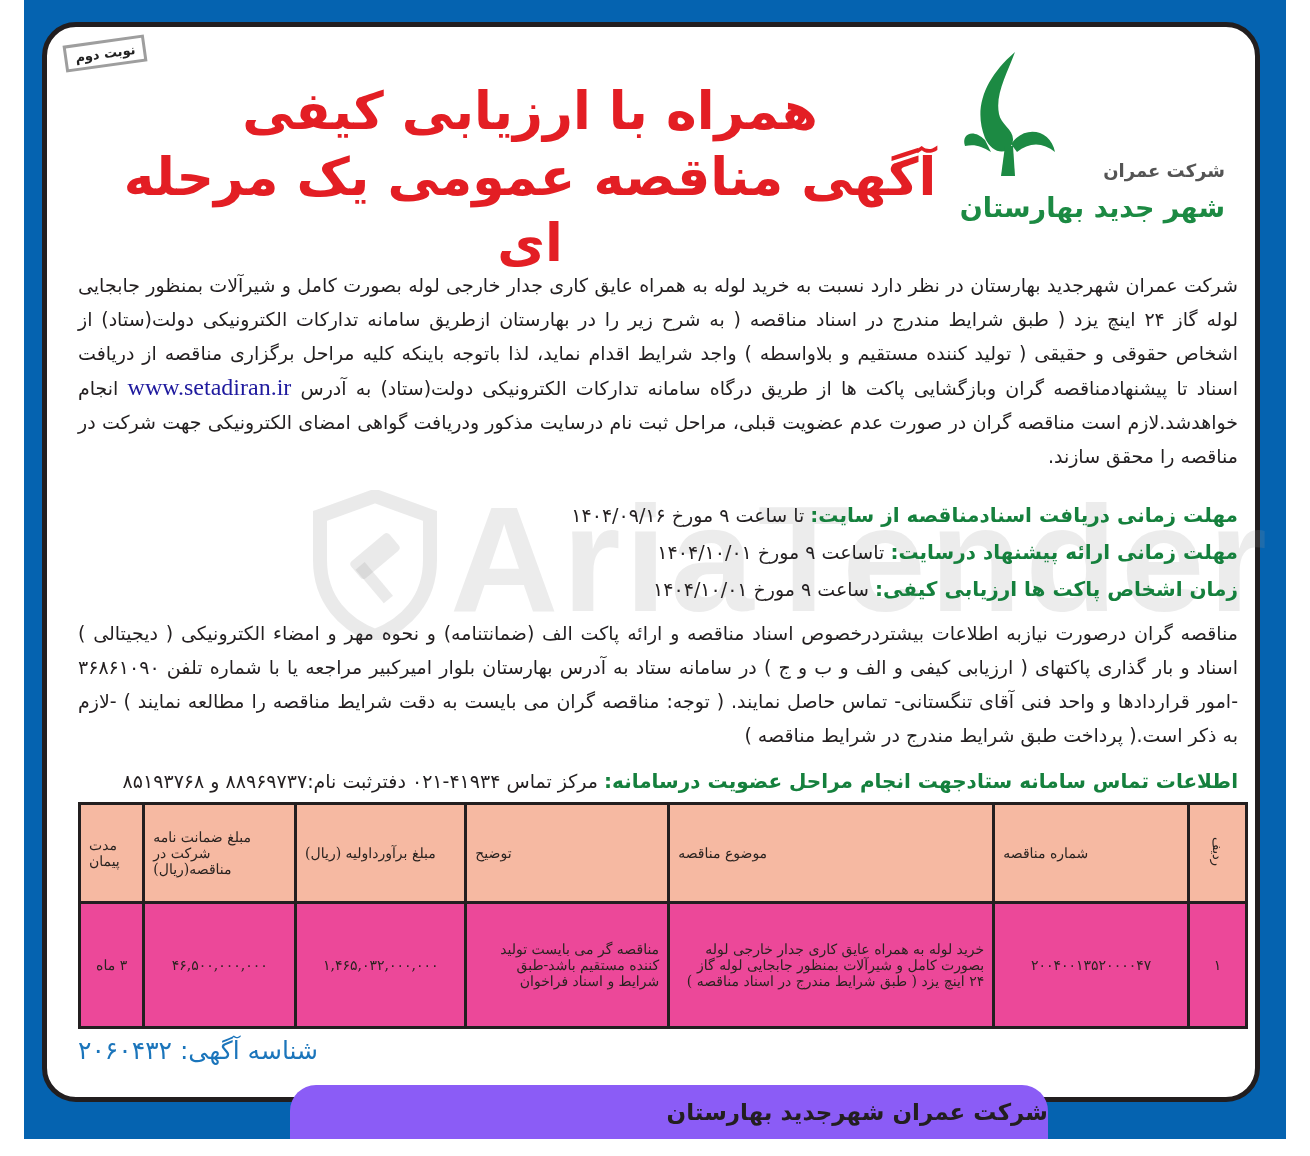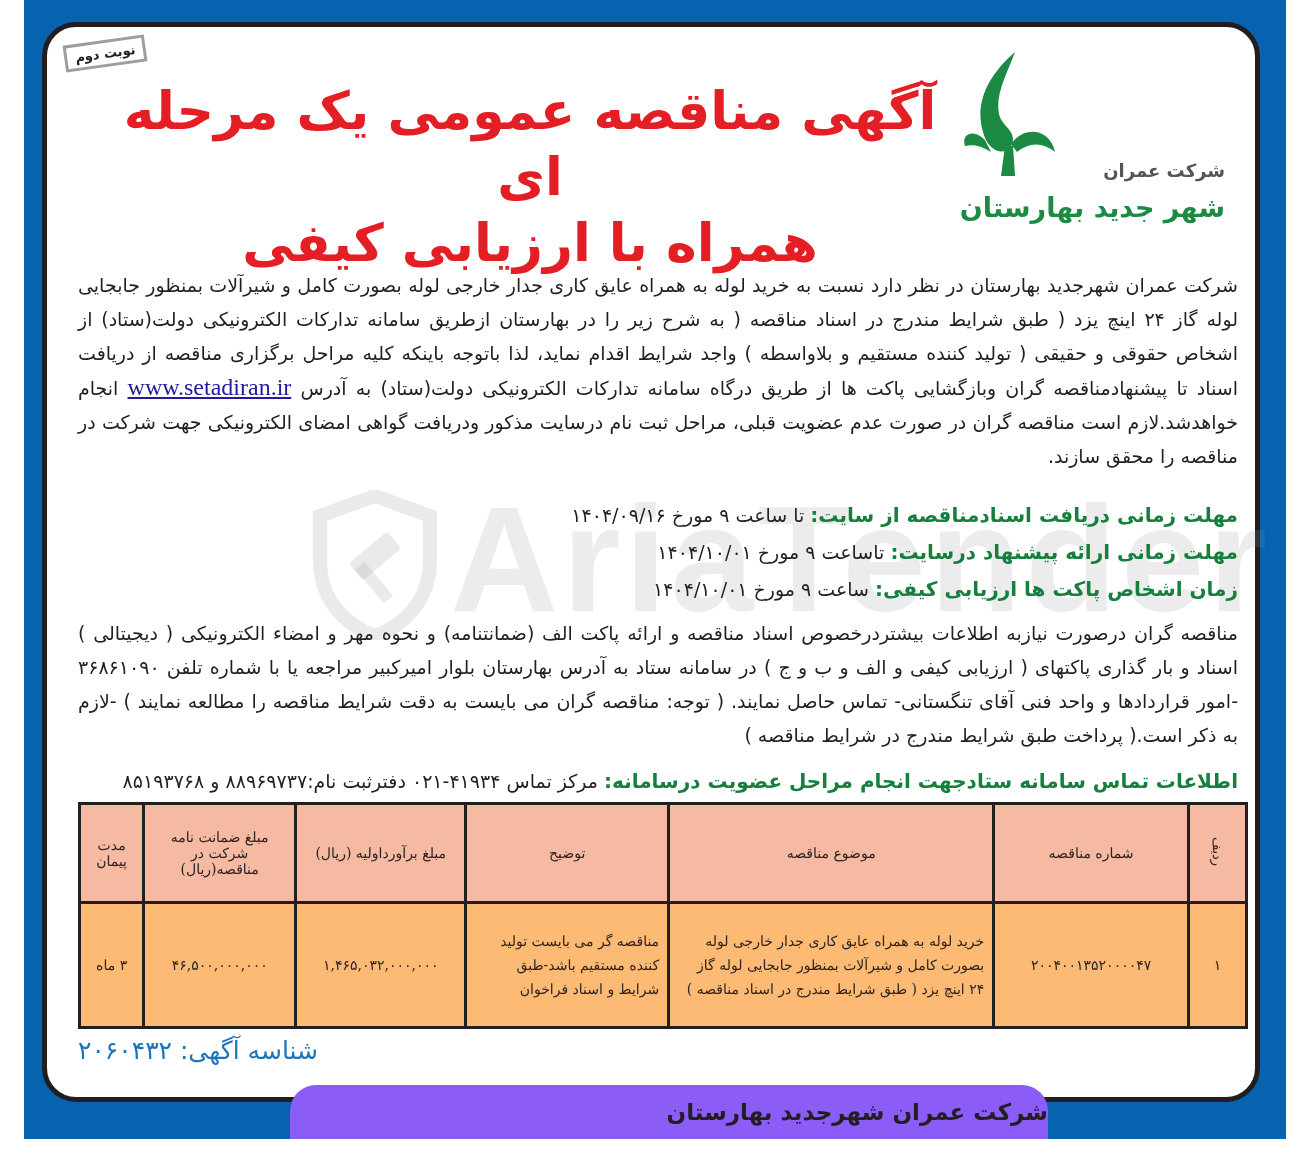--- a/index.html
+++ b/index.html
@@ -25,36 +25,36 @@
     color: #e31e24; font-weight: bold; font-size: 52px; line-height: 66px; letter-spacing: -1px;
   }
   .logo { position: absolute; left: 955px; top: 48px; width: 110px; height: 130px; }
   .company-top { position: absolute; right: 85px; top: 160px; direction: rtl; font-size: 18px; font-weight: bold; color: #555; }
   .company-bottom { position: absolute; right: 85px; top: 192px; direction: rtl; font-size: 27px; font-weight: bold; color: #1c8a43; }
 
   .body-text {
     position: absolute; left: 78px; top: 268px; width: 1160px; direction: rtl; text-align: justify;
     font-size: 19px; line-height: 34px; color: #231f20;
   }
-  .body-text a { color: #1f1a9e; text-decoration: underline; font-family: "Liberation Serif", serif; font-size: 24px; }
+  .body-text a { color: #1f1a9e; font-family: "Liberation Serif", serif; font-size: 24px; }
   .deadlines { position: absolute; left: 78px; top: 497px; width: 1160px; direction: rtl; font-size: 19px; line-height: 37px; color: #231f20; }
   .deadlines .lbl, .contact .lbl { color: #15803d; font-weight: bold; font-size: 20px; }
   .more-text {
     position: absolute; left: 78px; top: 616px; width: 1160px; direction: rtl; text-align: justify;
     font-size: 19px; line-height: 34px; color: #231f20;
   }
   .contact { position: absolute; left: 78px; top: 764px; width: 1160px; direction: rtl; font-size: 19px; line-height: 34px; color: #231f20; white-space: nowrap; }
 
   table.tender {
     position: absolute; left: 78px; top: 802px; width: 1170px; border-collapse: collapse; direction: rtl;
     font-family: "DejaVu Serif", serif; color: #2a2320;
   }
   table.tender td, table.tender th { border: 3px solid #231f20; padding: 4px 8px; font-size: 14px; font-weight: normal; }
-  table.tender th { background: #f6b9a2; height: 88px; text-align: center; }
-  table.tender td { background: #fdba74; height: 114px; text-align: right; line-height: 24px; margin-top: 12px; }
+  table.tender th { background: #f6b9a2; height: 88px; text-align: left; }
+  table.tender td { background: #ec4899; height: 114px; text-align: right; line-height: 16px; margin-top: 12px; }
   .c-num { text-align: center !important; }
   .row-head { writing-mode: vertical-rl; font-size: 13px; }
 
   .ad-id { position: absolute; left: 78px; top: 1036px; direction: rtl; font-size: 25px; font-weight: normal; color: #1b75bb; }
   .footer-bar {
     position: absolute; left: 290px; top: 1085px; width: 758px; height: 54px;
     background: #8b5cf6; border-radius: 26px 26px 0 0; text-align: right; direction: rtl;
     font-size: 23px; font-weight: bold; line-height: 54px; color: #231f20;
   }
   .watermark {
@@ -76,22 +76,22 @@
     <path d="M65 6 L120 26 L120 70 C120 110 95 135 65 146 C35 135 10 110 10 70 L10 26 Z" fill="none" stroke="rgba(150,150,150,0.2)" stroke-width="14"></path>
     <rect x="40" y="55" width="50" height="22" rx="4" transform="rotate(-40 65 66)" fill="rgba(150,150,150,0.2)"></rect>
     <rect x="58" y="70" width="12" height="44" transform="rotate(-40 65 92)" fill="rgba(150,150,150,0.2)"></rect>
   </svg>
   <span class="wm-text">AriaTender</span>
 </div>
 
 <div class="badge">نوبت دوم</div>
 
 <div class="title">
+  <div>همراه با ارزیابی کیفی</div>
   <div>آگهی مناقصه عمومی یک مرحله ای</div>
-  <div>همراه با ارزیابی کیفی</div>
 </div>
 
 <svg class="logo" viewBox="0 0 110 130">
   <path d="M60 4 C30 30 18 60 30 90 C36 104 50 108 56 98 C64 84 46 78 44 66 C40 46 52 26 60 4 Z" fill="#1c8a43"></path>
   <path d="M30 92 C18 80 6 86 10 98 C20 96 26 98 36 104 Z" fill="#1c8a43"></path>
   <path d="M56 96 C70 76 96 82 100 104 C88 94 74 94 62 104 Z" fill="#1c8a43"></path>
   <path d="M50 98 L58 98 L60 128 L46 128 Z" fill="#1c8a43"></path>
 </svg>
 <div class="company-top">شرکت عمران</div>
 <div class="company-bottom">شهر جدید بهارستان</div>

